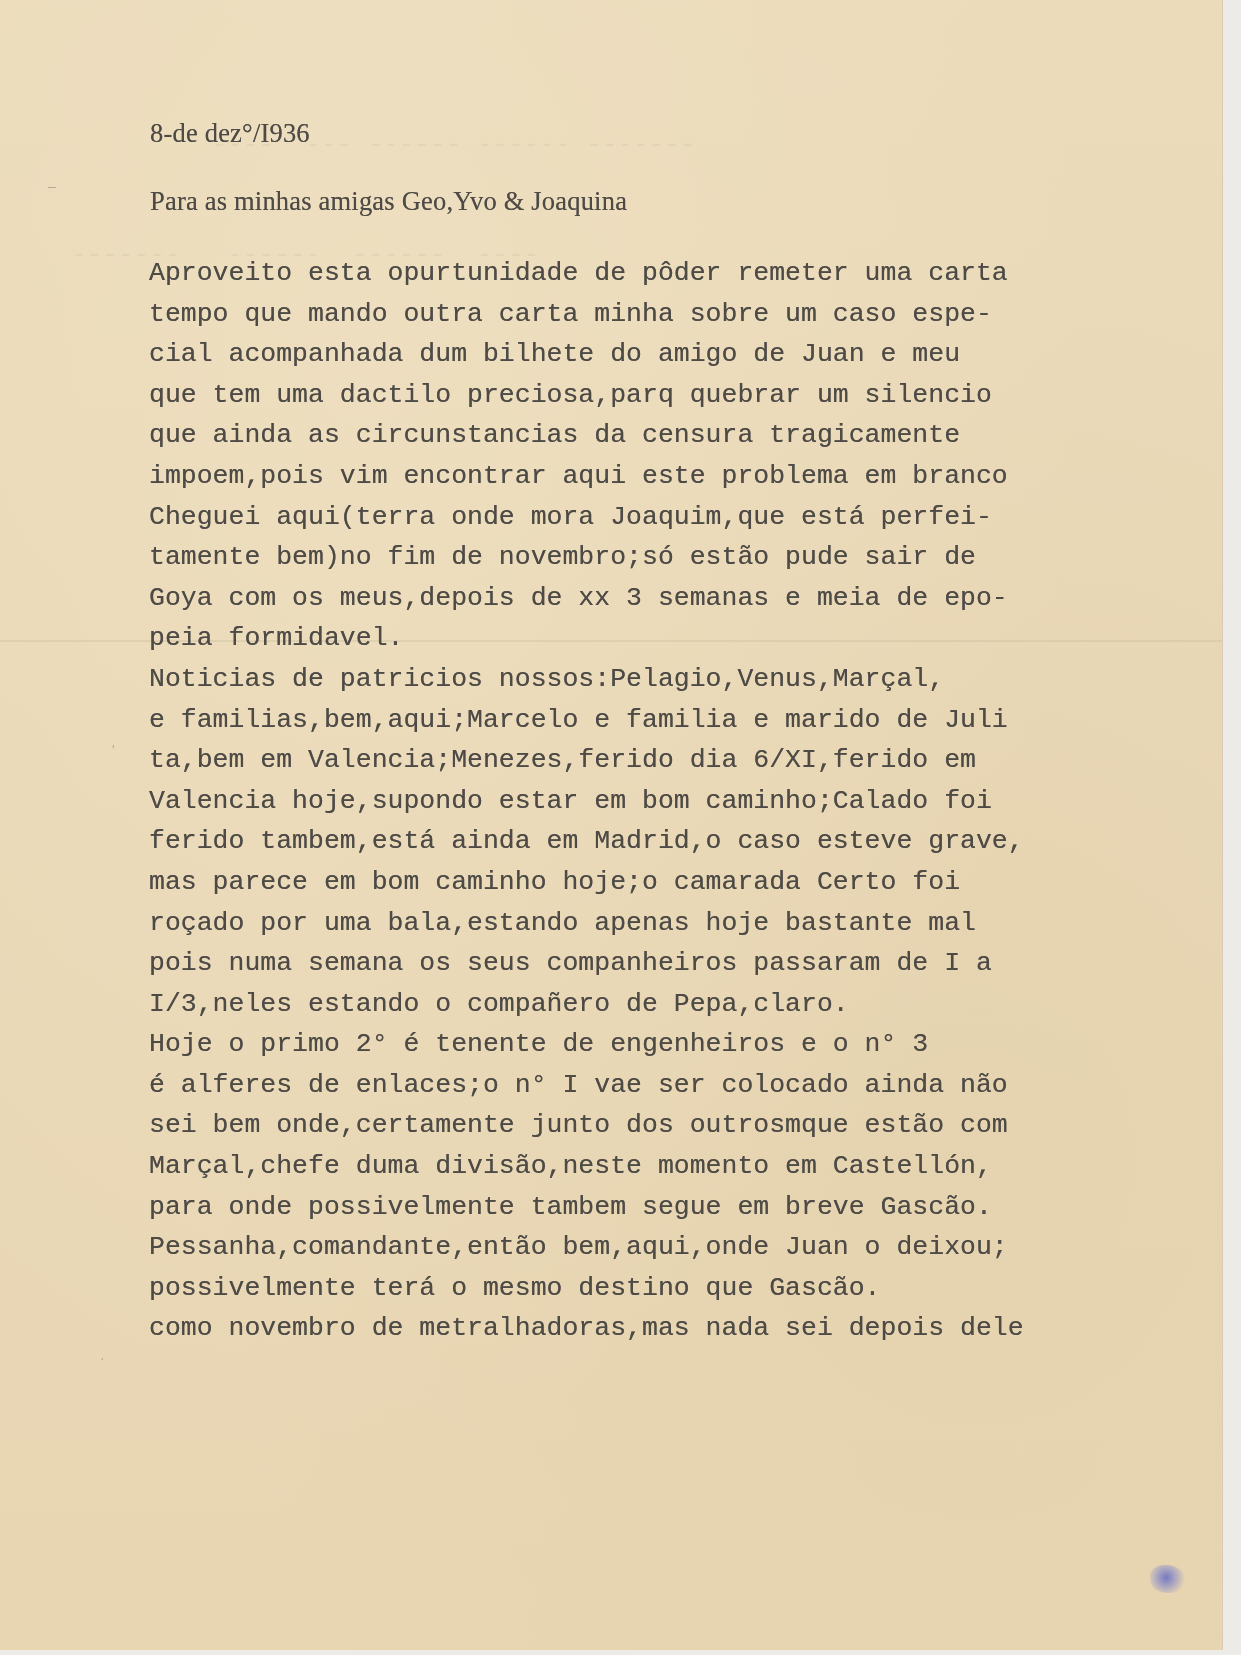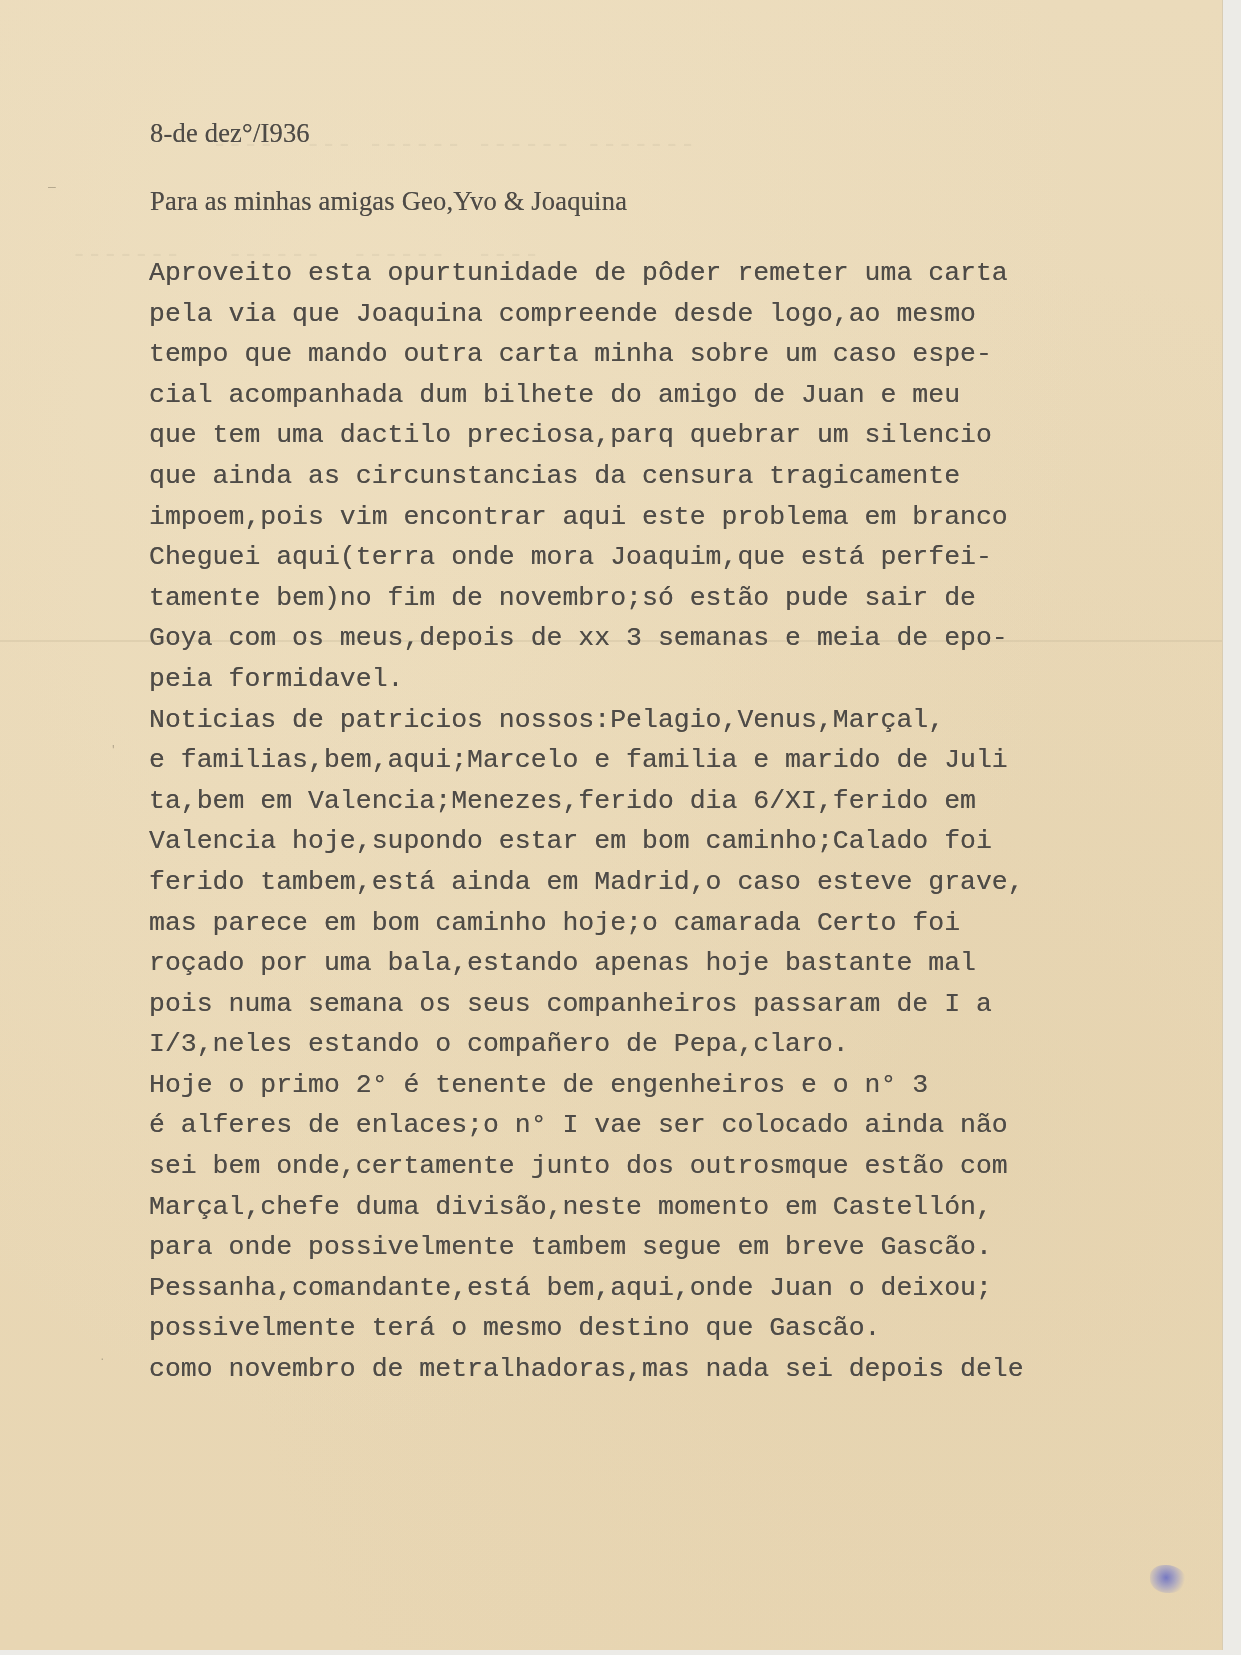--- a/index.html
+++ b/index.html
@@ -105,21 +105,20 @@
 
     <span class="margin-mark" style="left:48px; top:178px;">–</span>
     <span class="margin-mark" style="left:112px; top:742px;">'</span>
     <span class="margin-mark" style="left:100px; top:1350px;">·</span>
 
     <p class="typed date">8-de dez°/I936</p>
     <p class="typed greeting">Para as minhas amigas Geo,Yvo &amp; Joaquina</p>
 
     <ol class="body-lines">
       <li>Aproveito esta opurtunidade de pôder remeter uma carta</li>
-      <li>pela via que Joaquina compreende desde logo,ao mesmo</li>
       <li>tempo que mando outra carta minha sobre um caso espe-</li>
       <li>cial acompanhada dum bilhete do amigo de Juan e meu</li>
       <li>que tem uma dactilo preciosa,parq quebrar um silencio</li>
       <li>que ainda as circunstancias da censura tragicamente</li>
       <li>impoem,pois vim encontrar aqui este problema em branco</li>
       <li>Cheguei aqui(terra onde mora Joaquim,que está perfei-</li>
       <li>tamente bem)no fim de novembro;só estão pude sair de</li>
       <li>Goya com os meus,depois de xx 3 semanas e meia de epo-</li>
       <li>peia formidavel.</li>
       <li>Noticias de patricios nossos:Pelagio,Venus,Marçal,</li>
@@ -129,20 +128,20 @@
       <li class="indent-left">ferido tambem,está ainda em Madrid,o caso esteve grave,</li>
       <li>mas parece em bom caminho hoje;o camarada Certo foi</li>
       <li>roçado por uma bala,estando apenas hoje bastante mal</li>
       <li>pois numa semana os seus companheiros passaram de I a</li>
       <li>I/3,neles estando o compañero de Pepa,claro.</li>
       <li>Hoje o primo 2° é tenente de engenheiros e o n° 3</li>
       <li>é alferes de enlaces;o n° I vae ser colocado ainda não</li>
       <li>sei bem onde,certamente junto dos outrosmque estão com</li>
       <li>Marçal,chefe duma divisão,neste momento em Castellón,</li>
       <li>para onde possivelmente tambem segue em breve Gascão.</li>
-      <li>Pessanha,comandante,está bem,aqui,onde Juan o deixou;</li>
+      <li>Pessanha,comandante,então bem,aqui,onde Juan o deixou;</li>
       <li>possivelmente terá o mesmo destino que Gascão.</li>
       <li>como novembro de metralhadoras,mas nada sei depois dele</li>
     </ol>
 
     <div class="ink-stamp"></div>
   </div>
 </div>
 
 </body></html>

